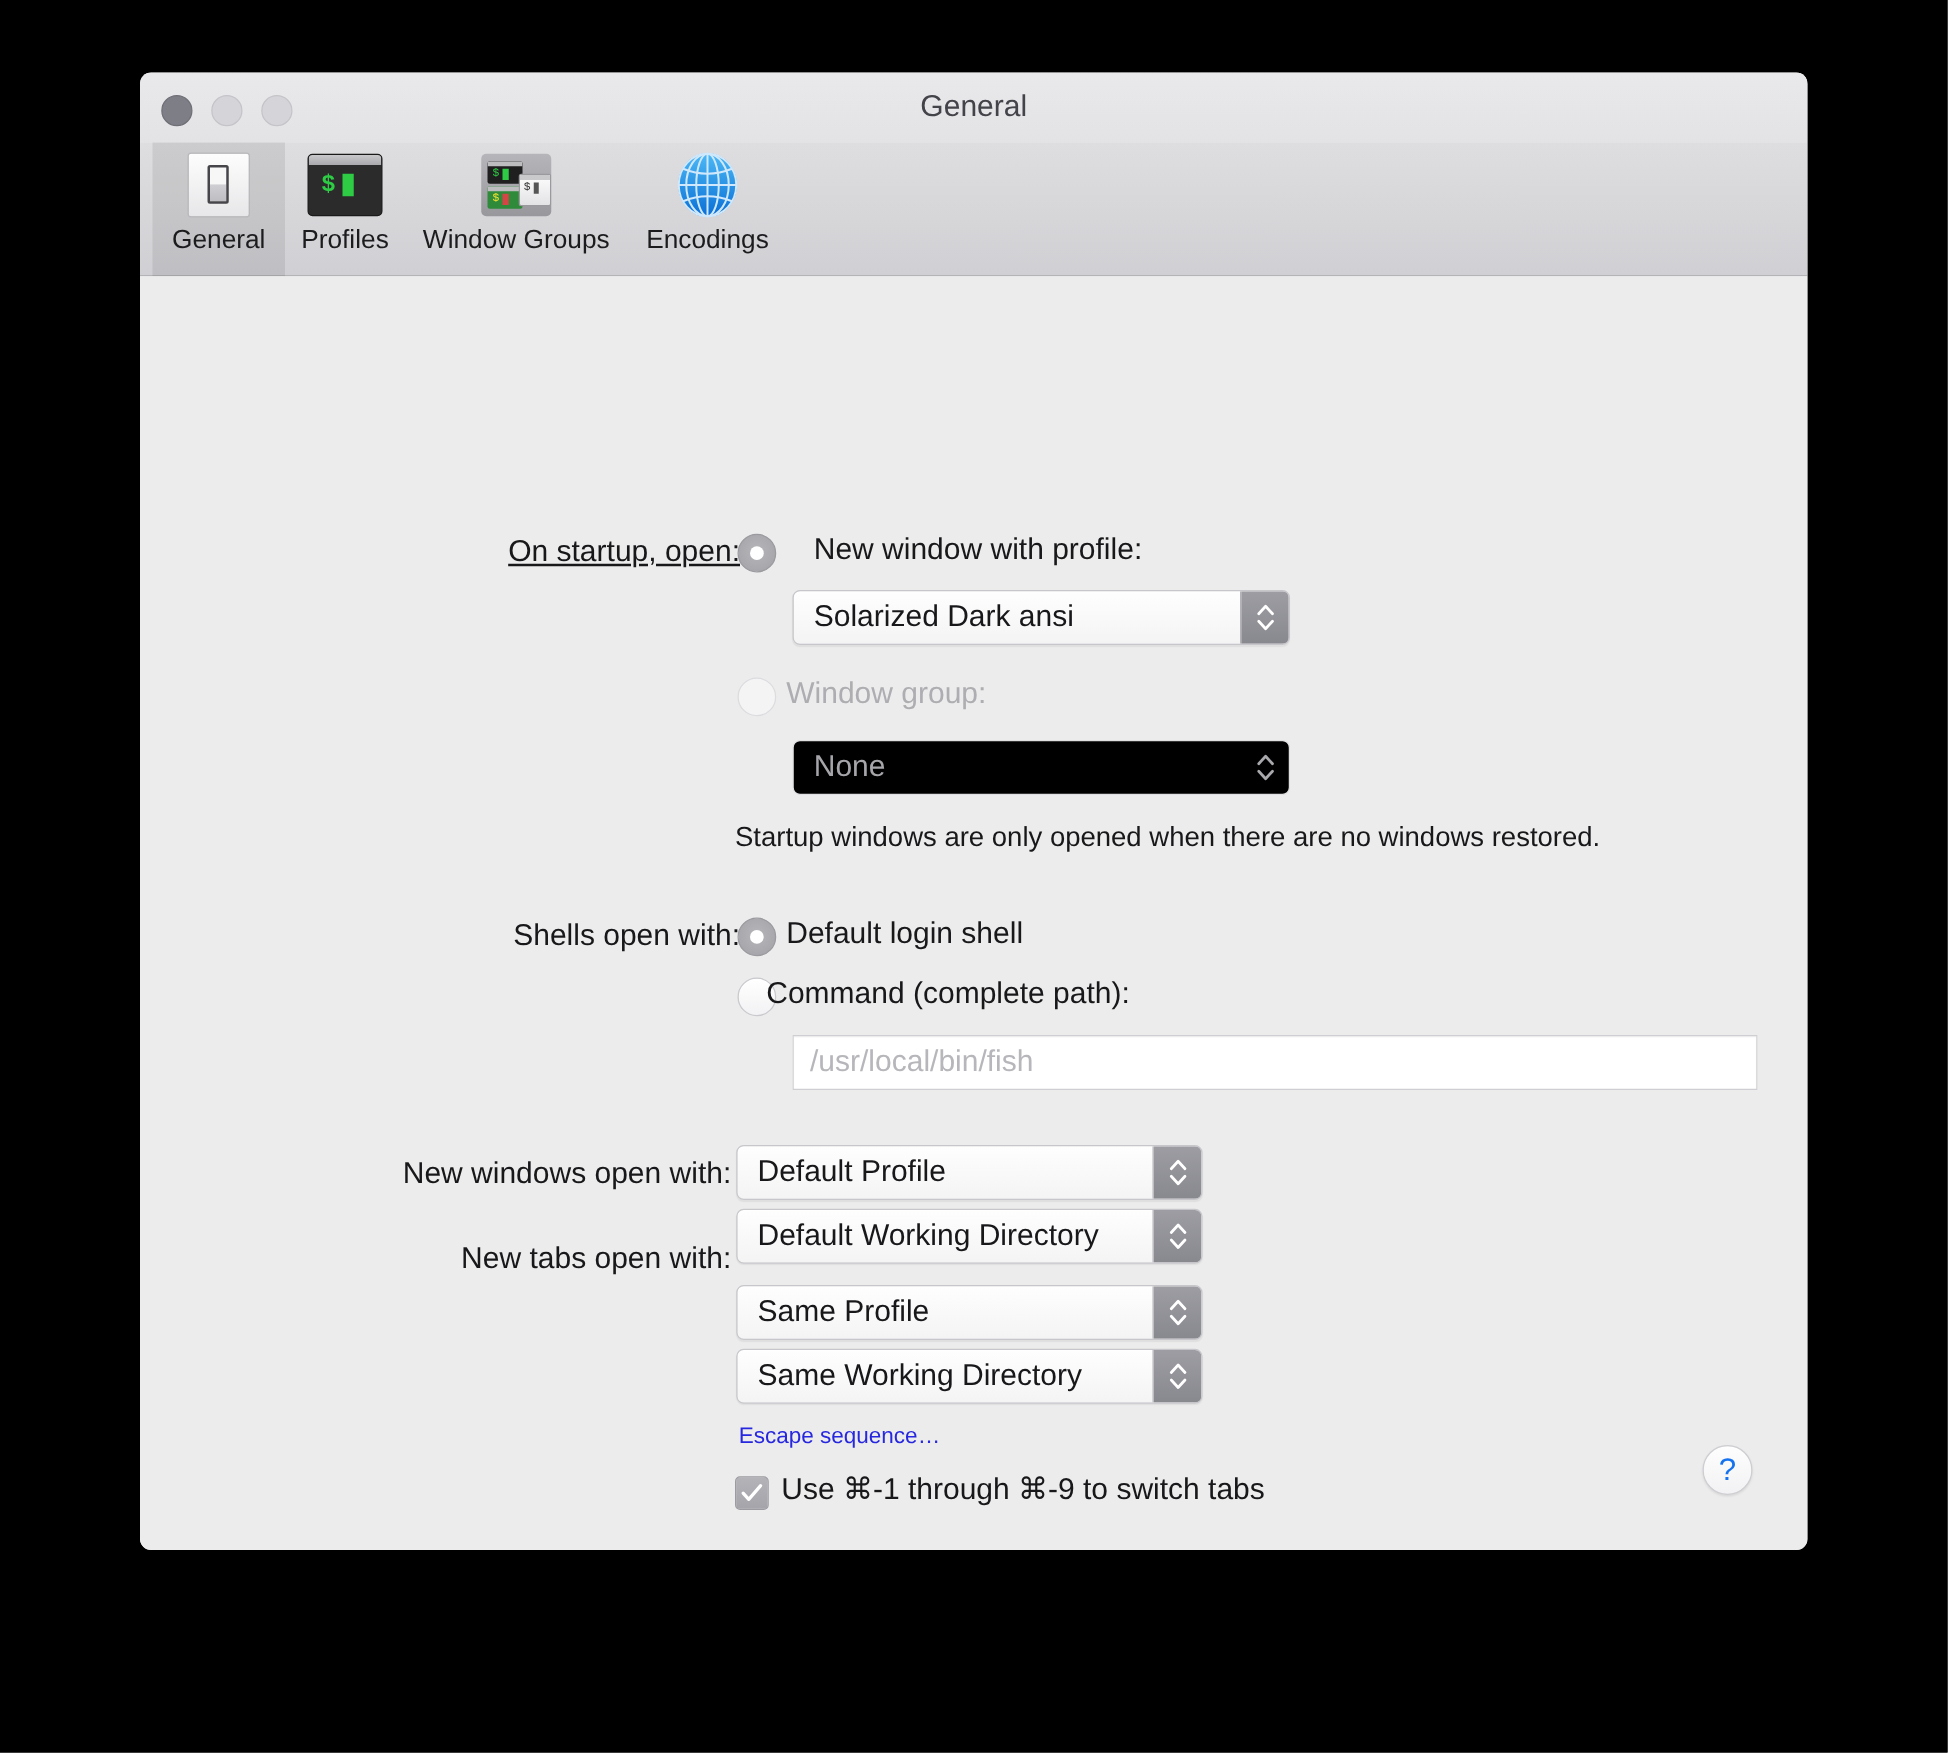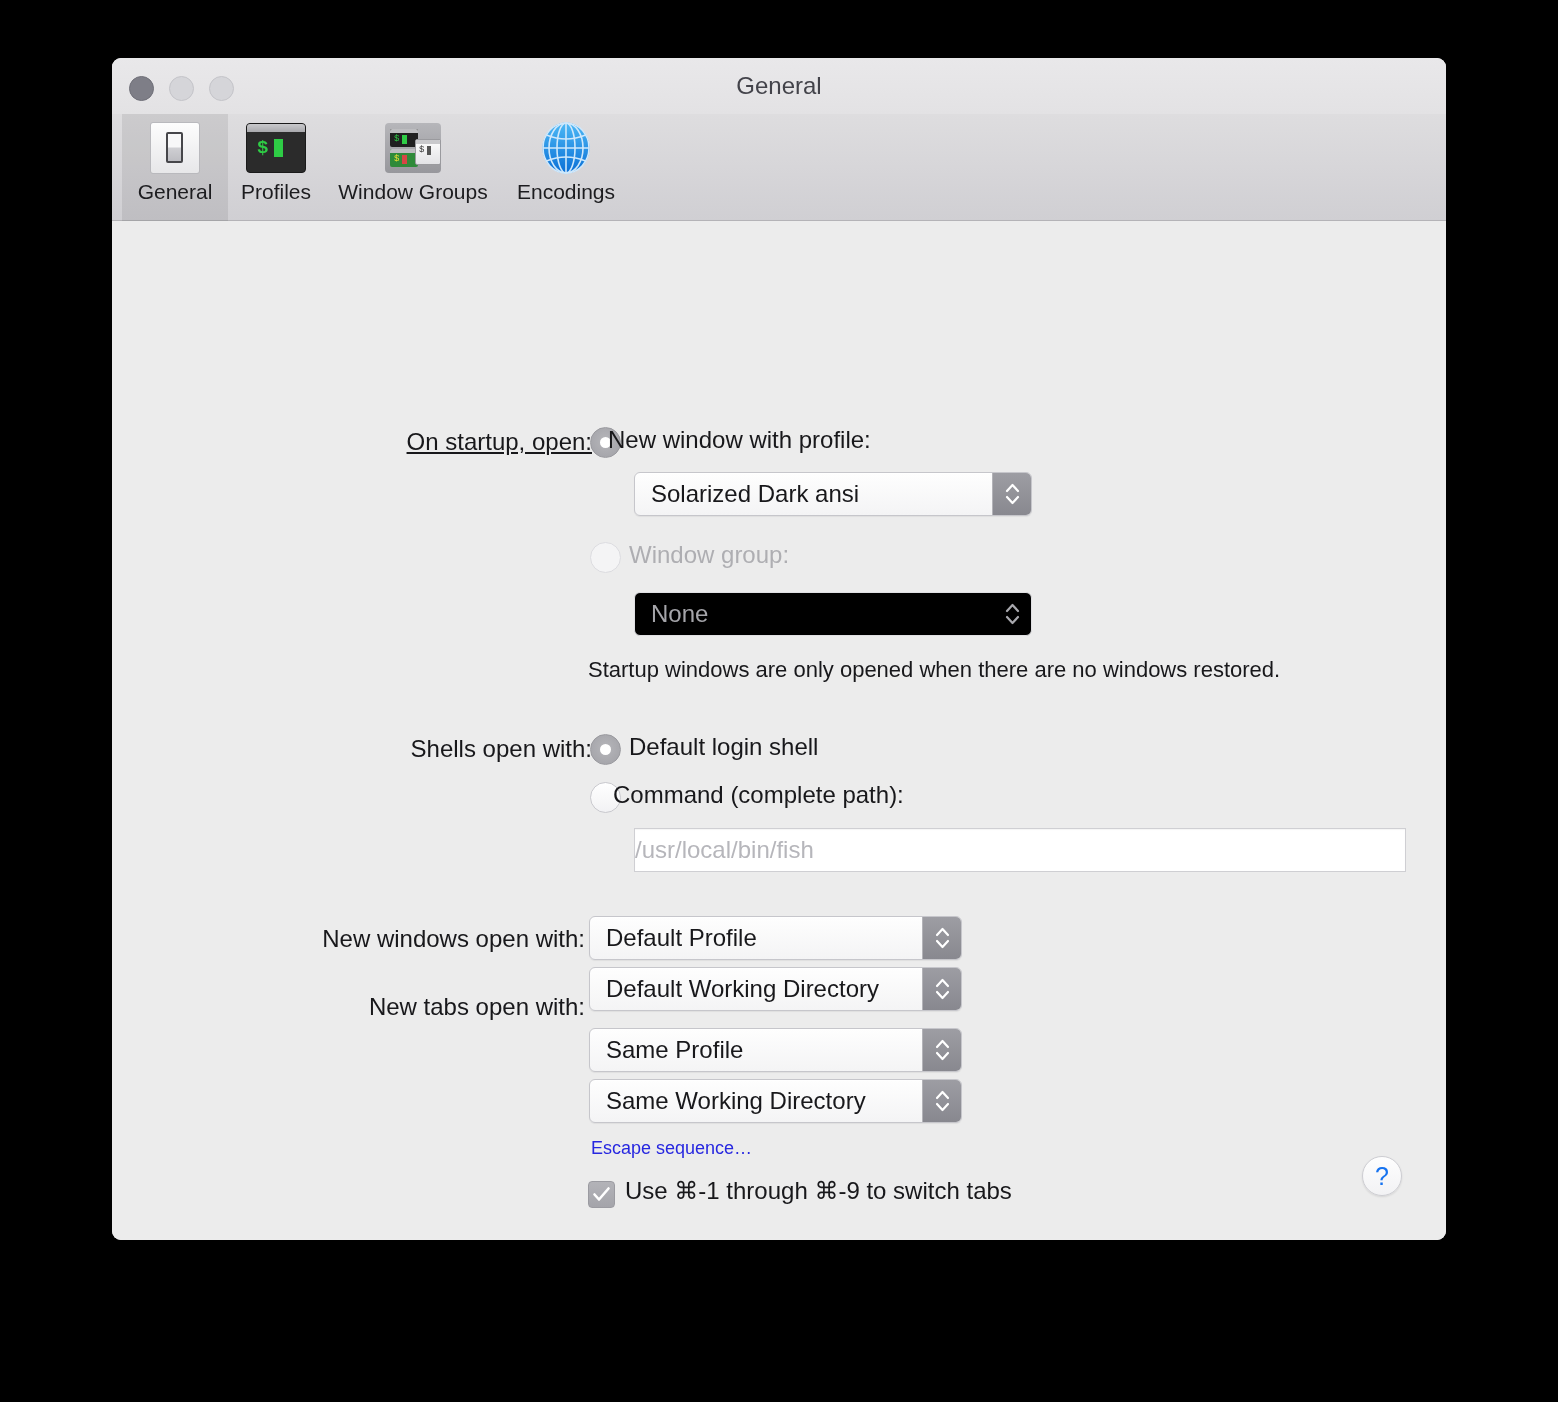--- a/index.html
+++ b/index.html
@@ -269,21 +269,21 @@
   .textfield {
     position: absolute;
     height: 44px;
     background: #ffffff;
     border: 1px solid #cfcfd3;
     box-sizing: border-box;
     box-shadow: 0 1px 1px rgba(0,0,0,0.04) inset;
   }
   .textfield .tftext {
     position: absolute;
-    left: 0; top: 7px;
+    left: 13px; top: 7px;
     font-size: 24px;
     color: #b6b6bb;
     white-space: nowrap;
   }
 
   
   .link {
     position: absolute;
     font-size: 18px;
     color: #2727e0;
@@ -386,21 +386,21 @@
       </div>
       <div class="tb-label">Encodings</div>
     </div>
   </div>
 
   <div id="content">
 
     <div class="row-label" style="left:60px; top:207px; width:420px;text-decoration:underline;">On startup, open:</div>
 
     <div class="radio on" style="left:478px; top:206px;"></div>
-    <div class="static-text" style="left:496px; top:205px;">New window with profile:</div>
+    <div class="static-text" style="left:539px; top:205px;">New window with profile:</div>
 
     <div class="popup" style="left:522px; top:251px; width:398px;">
       <div class="ptext">Solarized Dark ansi</div>
       <div class="stepper">
         <svg width="17" height="26" viewBox="0 0 17 26">
           <polyline points="3,10 8.5,4 14,10" fill="none" stroke="#ffffff" stroke-width="2.2" stroke-linecap="round" stroke-linejoin="round"></polyline>
           <polyline points="3,16 8.5,22 14,16" fill="none" stroke="#ffffff" stroke-width="2.2" stroke-linecap="round" stroke-linejoin="round"></polyline>
         </svg>
       </div>
     </div>

